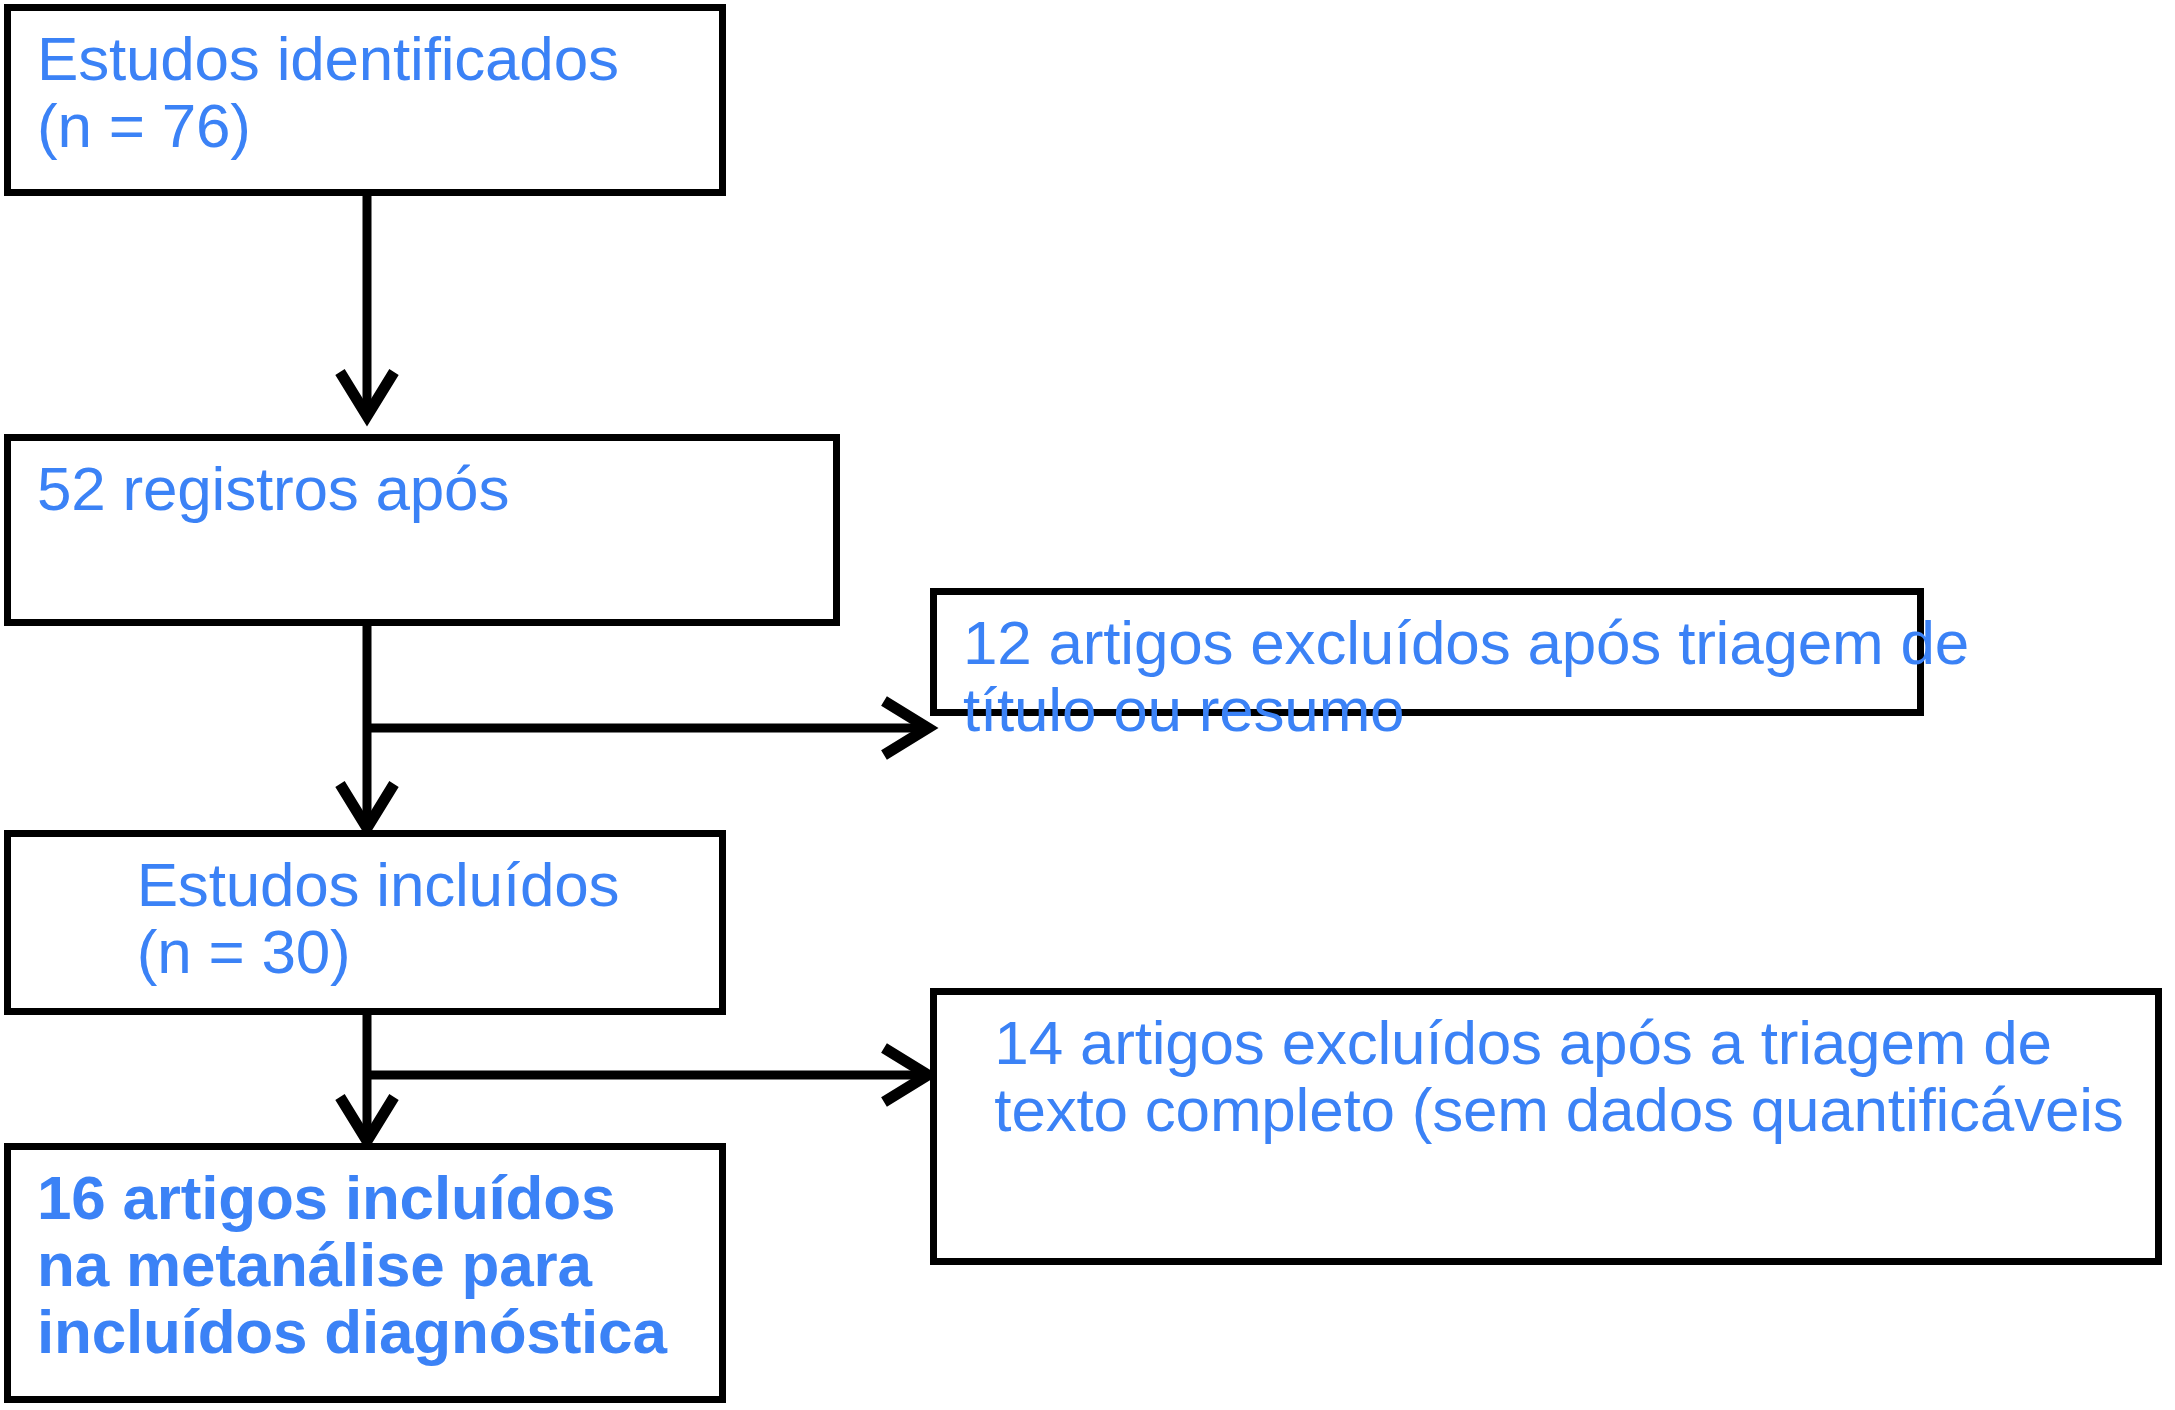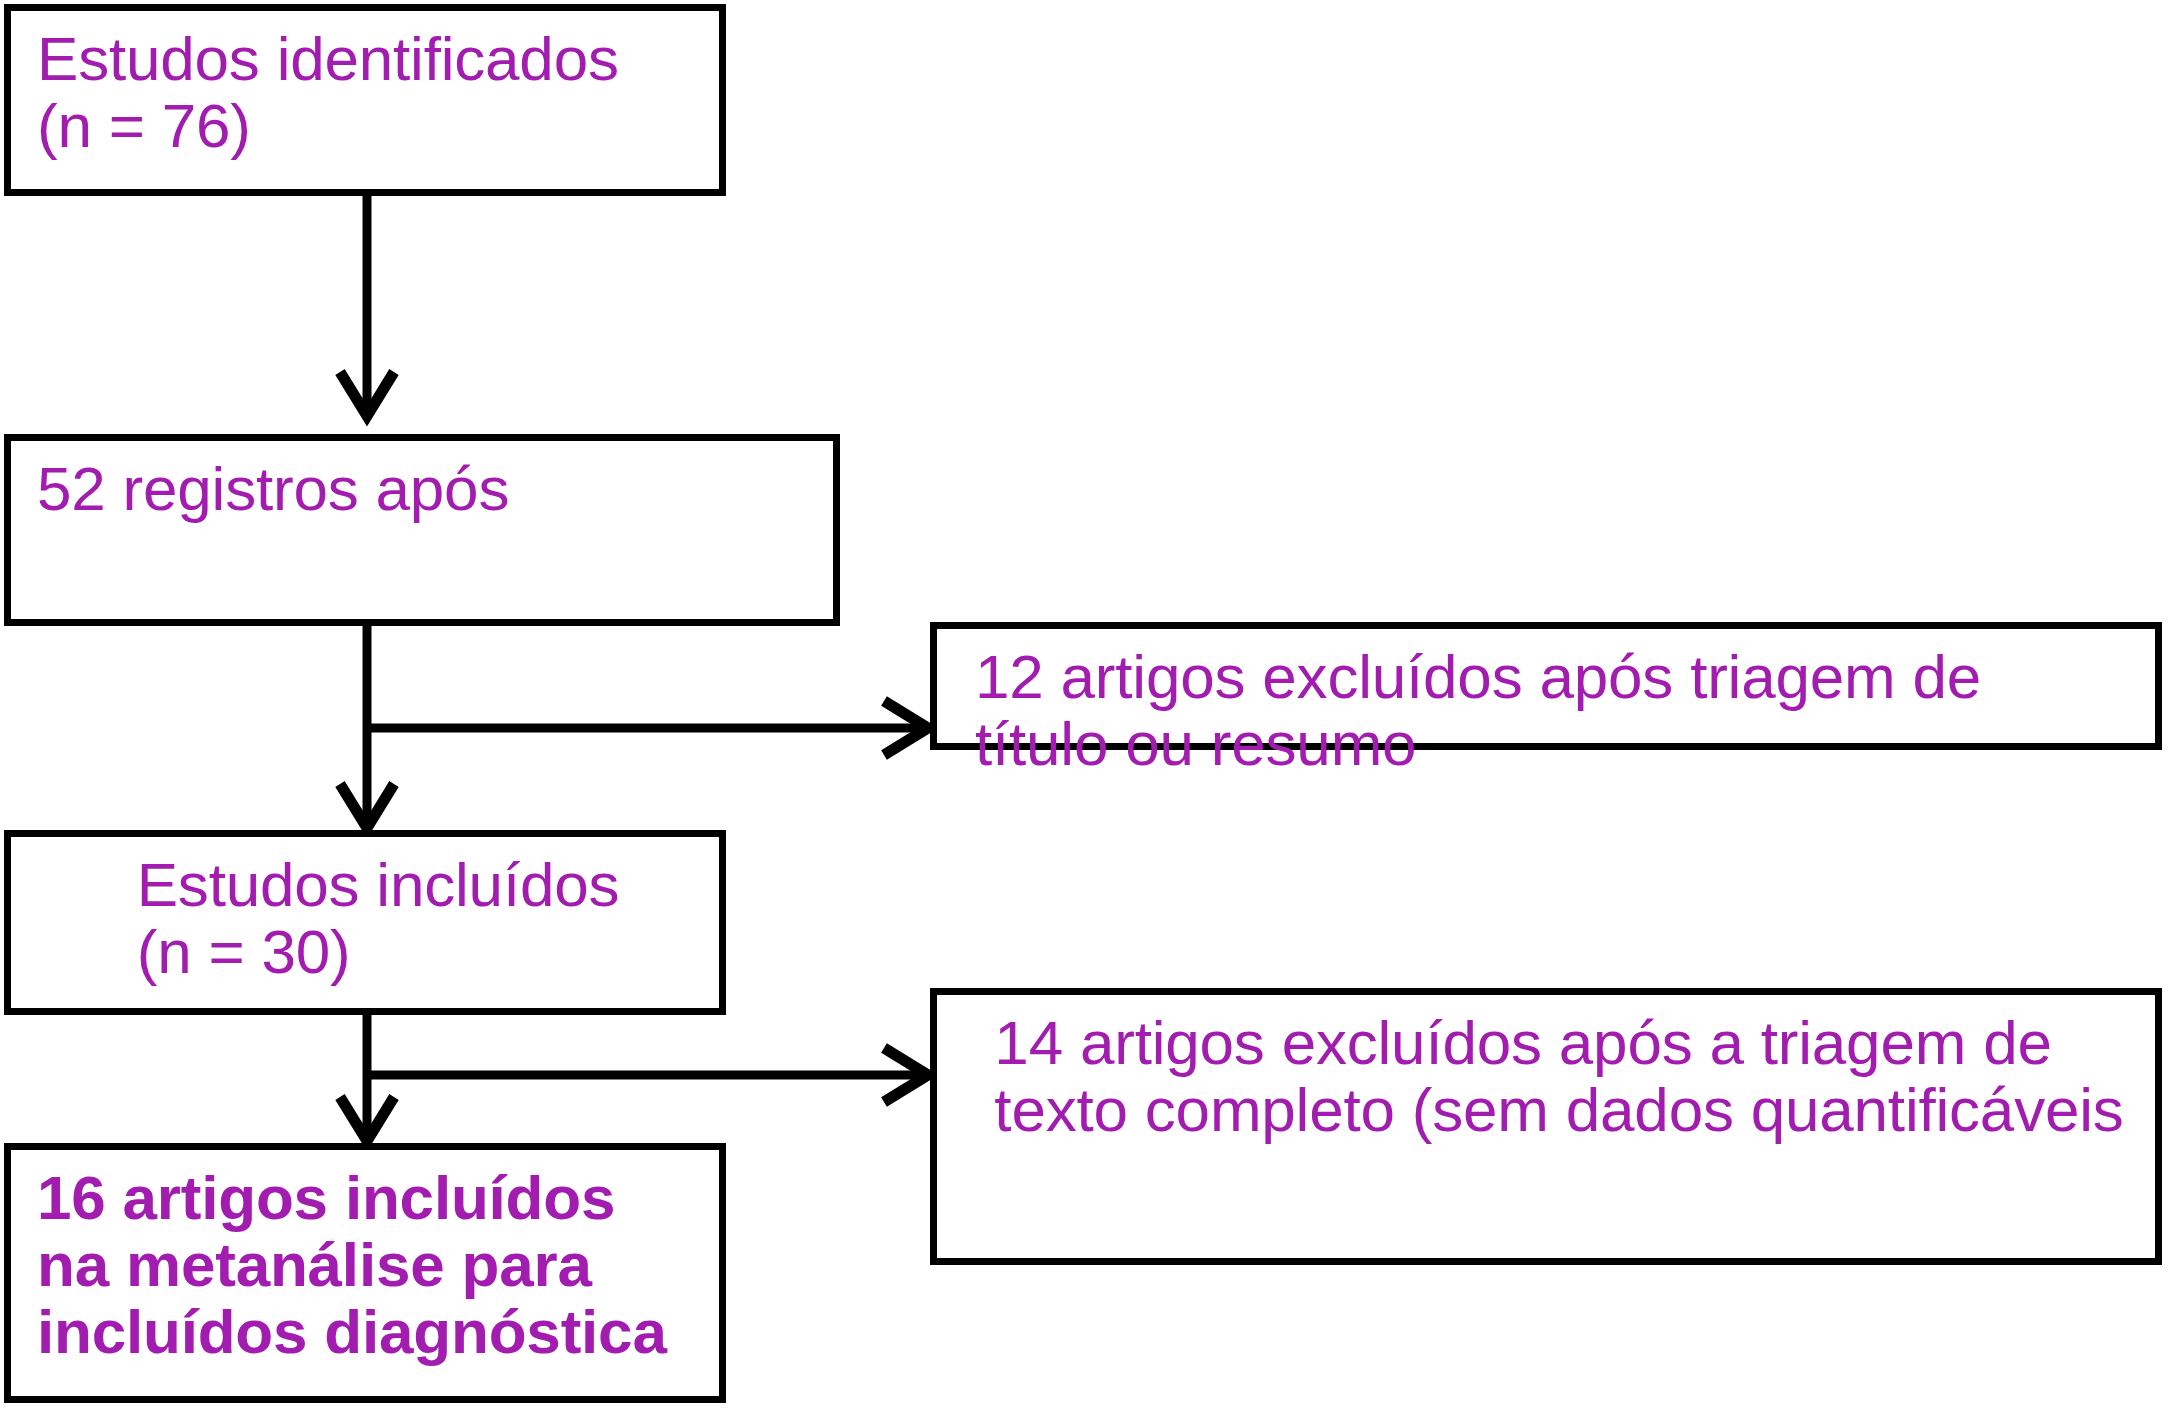--- a/index.html
+++ b/index.html
@@ -20,35 +20,35 @@
     box-sizing: border-box;
     background: #ffffff;
     border: 7px solid #000000;
     display: flex;
     flex-direction: column;
     justify-content: flex-start;
   }
   .box-line {
     font-size: 62px;
     line-height: 67px;
-    color: #a21caf;
+    color: #3b82f6;
     white-space: pre;
     letter-spacing: -0.2px;
   }
   .box-text {
     padding-left: 26px;
     padding-top: 14px;
   }
   
   #box-identified   { left: 4px;   top: 4px;    width: 722px; height: 192px; }
   #box-after-dup    { left: 4px;   top: 434px;  width: 836px; height: 192px; }
   #box-included     { left: 4px;   top: 830px;  width: 722px; height: 185px; align-items: center; }
   #box-metanalysis  { left: 4px;   top: 1143px; width: 722px; height: 260px; font-weight: bold; }
   
-  #box-excluded-screening { left: 930px; top: 622px;  width: 1232px; height: 128px; padding-left: 12px; }
+  #box-excluded-screening { left: 930px; top: 588px;  width: 994px; height: 128px; }
   #box-excluded-fulltext  { left: 930px; top: 988px;  width: 1232px; height: 277px; align-items: center; }
 
   #connectors {
     position: absolute;
     left: 0;
     top: 0;
     width: 2175px;
     height: 1410px;
     pointer-events: none;
   }

